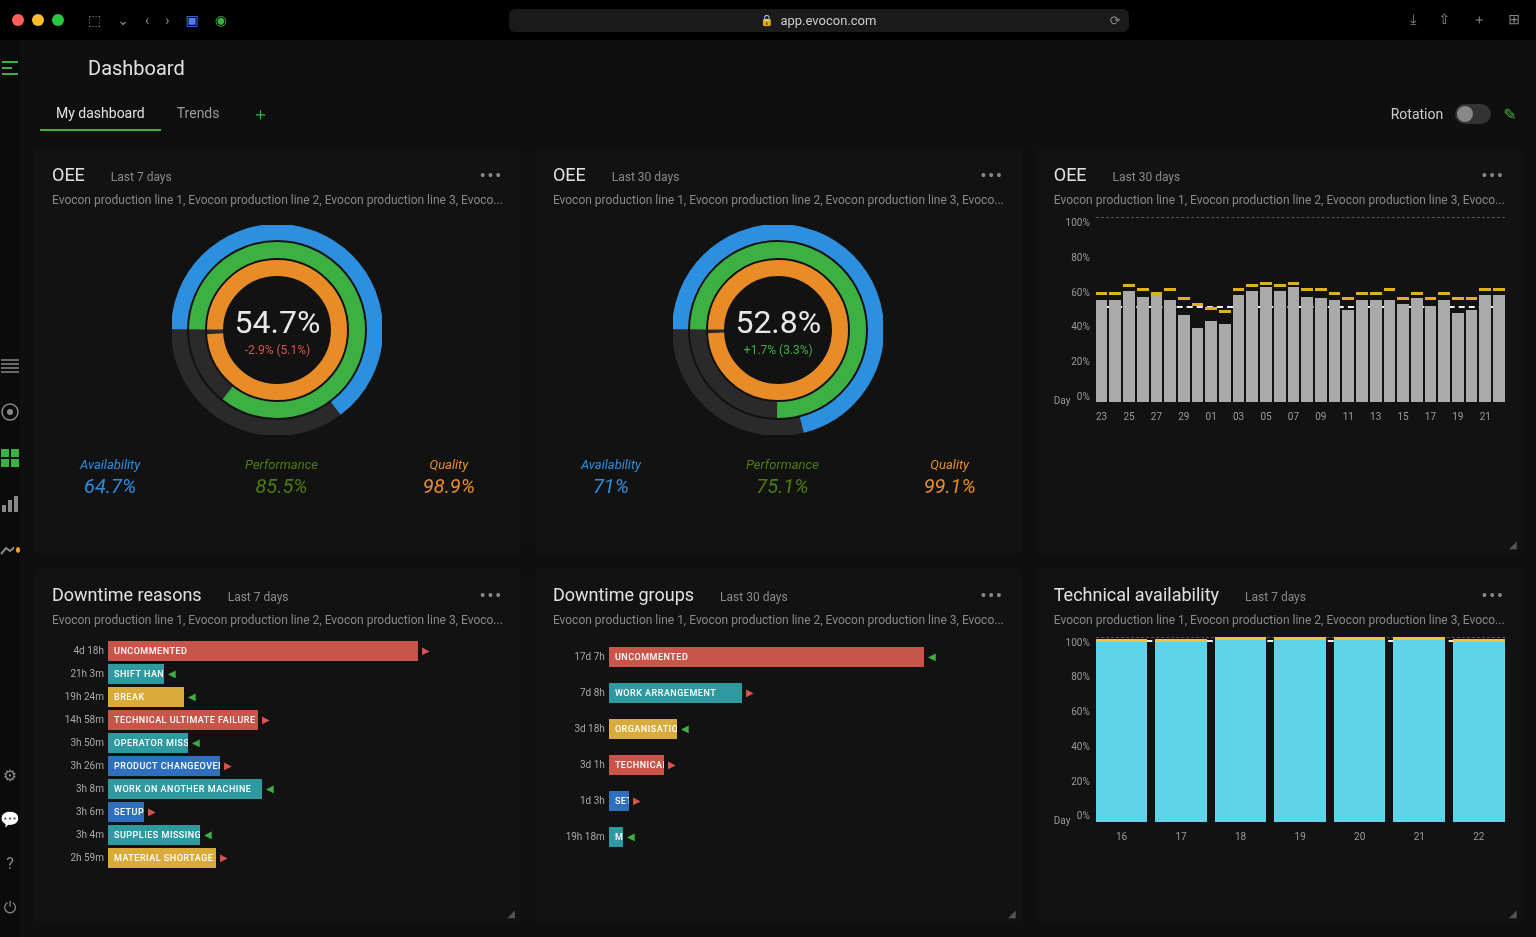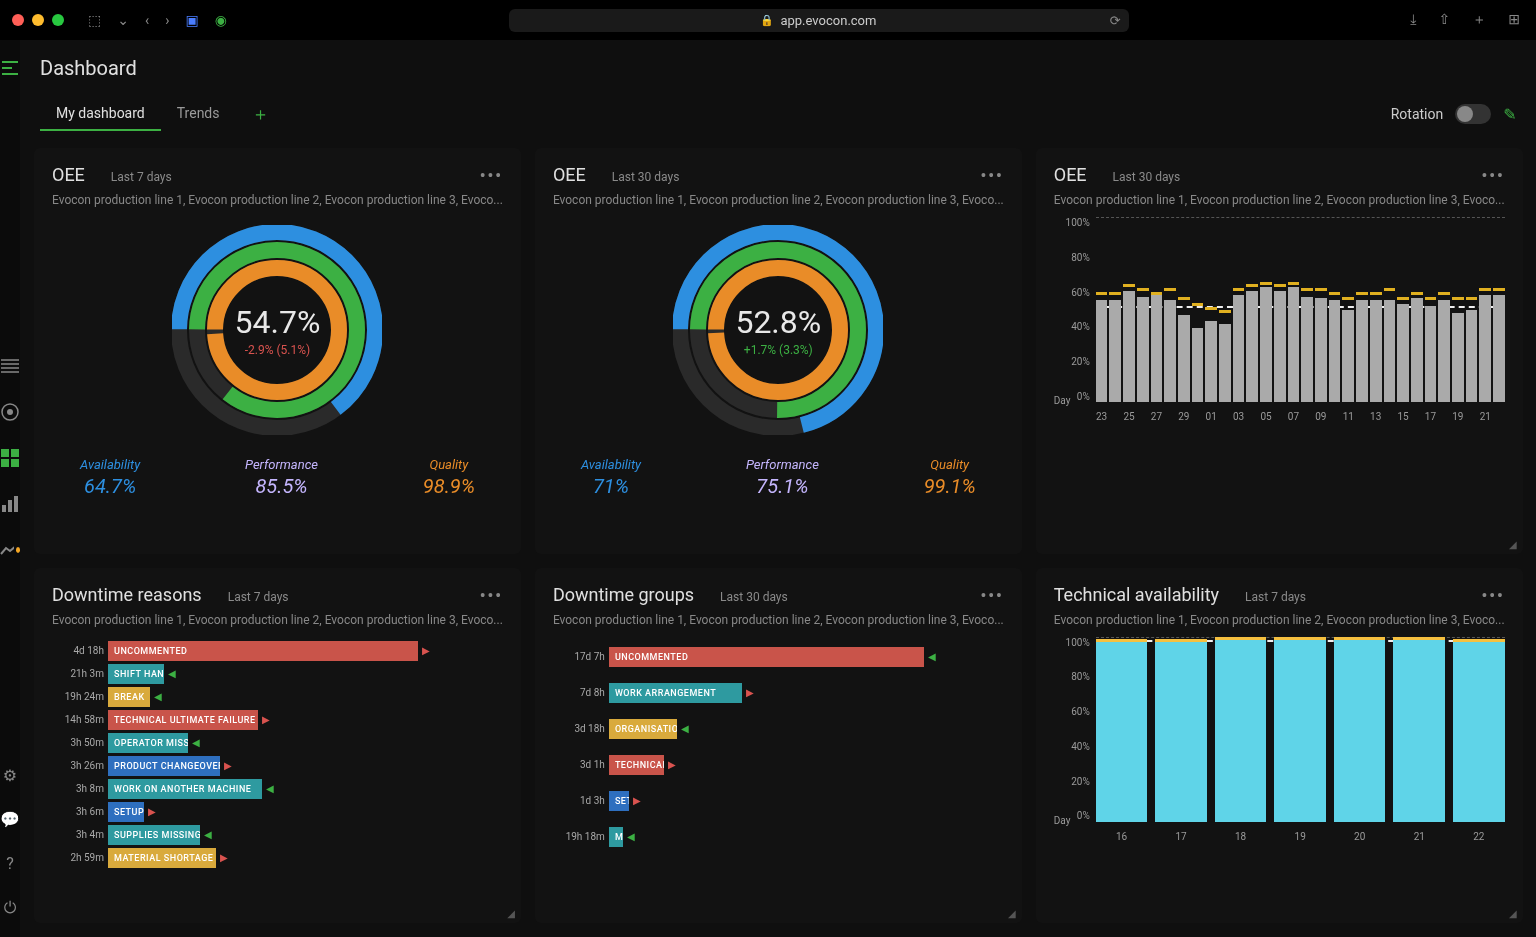--- a/index.html
+++ b/index.html
@@ -22,21 +22,21 @@
 .sidebar { width: 50px; background: #0b0b0b; display: flex; flex-direction: column; align-items: center; padding-top: 20px; }
 .sidebar .brand { color: #3cb043; font-size: 20px; font-weight: bold; margin-bottom: 280px; }
 .sidebar .nav-icons { display: flex; flex-direction: column; gap: 26px; align-items: center; }
 .nav-ic { color: #888; cursor: pointer; width: 20px; height: 20px; display: flex; align-items: center; justify-content: center; }
 .nav-ic.active { color: #3cb043; }
 .sidebar .bottom-icons { margin-top: auto; display: flex; flex-direction: column; gap: 24px; align-items: center; padding-bottom: 20px; }
 .nav-ic .dot-orange { width: 6px; height: 6px; background: #f5a623; border-radius: 50%; display: inline-block; margin-left: 2px; }
 
 .main { flex: 1; display: flex; flex-direction: column; }
 .top-header { padding: 16px 20px 0 20px; }
-.page-title { color: #e0e0e0; font-size: 20px; font-weight: 400; }
+.page-title { color: #e0e0e0; font-size: 20px; font-weight: 400; margin-left: 48px; }
 .tabs-row { display: flex; align-items: center; padding: 14px 20px 0 20px; border-bottom: 0; }
 .tab { color: #9a9a9a; padding: 8px 16px; font-size: 14px; cursor: pointer; border-bottom: 2px solid transparent; }
 .tab.active { color: #e0e0e0; border-bottom: 2px solid #3cb043; }
 .tab-add { color: #3cb043; font-size: 18px; padding: 8px 16px; cursor:pointer; }
 .header-right { margin-left: auto; display: flex; align-items: center; gap: 12px; }
 .rotation-label { color: #ccc; font-size: 14px; }
 .toggle { width: 36px; height: 20px; background: #333; border-radius: 10px; position: relative; cursor: pointer; }
 .toggle .knob { width: 16px; height: 16px; background: #888; border-radius: 50%; position: absolute; top: 2px; left: 2px; }
 .edit-ic { color: #3cb043; cursor: pointer; }
 
@@ -52,21 +52,21 @@
 
 .donut-wrap { display: flex; justify-content: center; margin-top: 18px; }
 .donut-center { position: absolute; top: 50%; left: 50%; transform: translate(-50%, -50%); text-align: center; }
 .donut-val { color: #e8e8e8; font-size: 32px; font-weight: 400; }
 .donut-delta { font-size: 12px; margin-top: 2px; }
 .donut-container { position: relative; width: 210px; height: 210px; }
 .kpis { display: flex; justify-content: space-between; margin-top: 22px; padding: 0 28px; }
 .kpi { text-align: center; font-style: italic; }
 .kpi-label { font-size: 13px; }
 .kpi-val { font-size: 20px; font-weight: 400; margin-top: 2px; }
-.c-blue { color: #2d8fe0; } .c-green { color: #c4b5fd; } .c-orange { color: #e98c28; }
+.c-blue { color: #2d8fe0; } .c-green { color: #4d7c0f; } .c-orange { color: #e98c28; }
 
 
 .bar-chart { margin-top: 10px; position: relative; height: 205px; }
 .y-axis { position: absolute; left: 0; top: 0; bottom: 20px; width: 40px; display: flex; flex-direction: column; justify-content: space-between; text-align: right; color: #9a9a9a; font-size: 10px; padding-right: 4px; }
 .plot { position: absolute; left: 42px; right: 0; top: 0; bottom: 20px; display: flex; align-items: flex-end; gap: 2px; border-top: 1px dashed #555; }
 .bar-col { flex: 1; display: flex; flex-direction: column; justify-content: flex-end; position: relative; }
 .bar { background: #aaa; width: 100%; }
 .bar-cap { height: 3px; background: #e0b020; width: 100%; }
 .bar-cap-cyan { height:3px; background:#f5c040; width:100%; }
 .x-axis { position: absolute; left: 42px; right: 0; bottom: 0; display: flex; gap: 2px; color: #9a9a9a; font-size: 10px; }
@@ -456,21 +456,21 @@
               <div class="dt-bar" style="background: rgb(201, 84, 74); width: 310px;">UNCOMMENTED</div>
               <span class="dt-arrow up">▶</span>
             </div>
             <div class="dt-row">
               <div class="dt-time">21h 3m</div>
               <div class="dt-bar" style="background: rgb(46, 154, 160); width: 56px;">SHIFT HANDOVER</div>
               <span class="dt-arrow dn">◀</span>
             </div>
             <div class="dt-row">
               <div class="dt-time">19h 24m</div>
-              <div class="dt-bar" style="background: rgb(217, 170, 60); width: 42px;">BREAK</div>
+              <div class="dt-bar" style="background: rgb(217, 170, 60); width: 76px;">BREAK</div>
               <span class="dt-arrow dn">◀</span>
             </div>
             <div class="dt-row">
               <div class="dt-time">14h 58m</div>
               <div class="dt-bar" style="background: rgb(201, 84, 74); width: 150px;">TECHNICAL ULTIMATE FAILURE</div>
               <span class="dt-arrow up">▶</span>
             </div>
             <div class="dt-row">
               <div class="dt-time">3h 50m</div>
               <div class="dt-bar" style="background: rgb(46, 154, 160); width: 80px;">OPERATOR MISSING</div>

